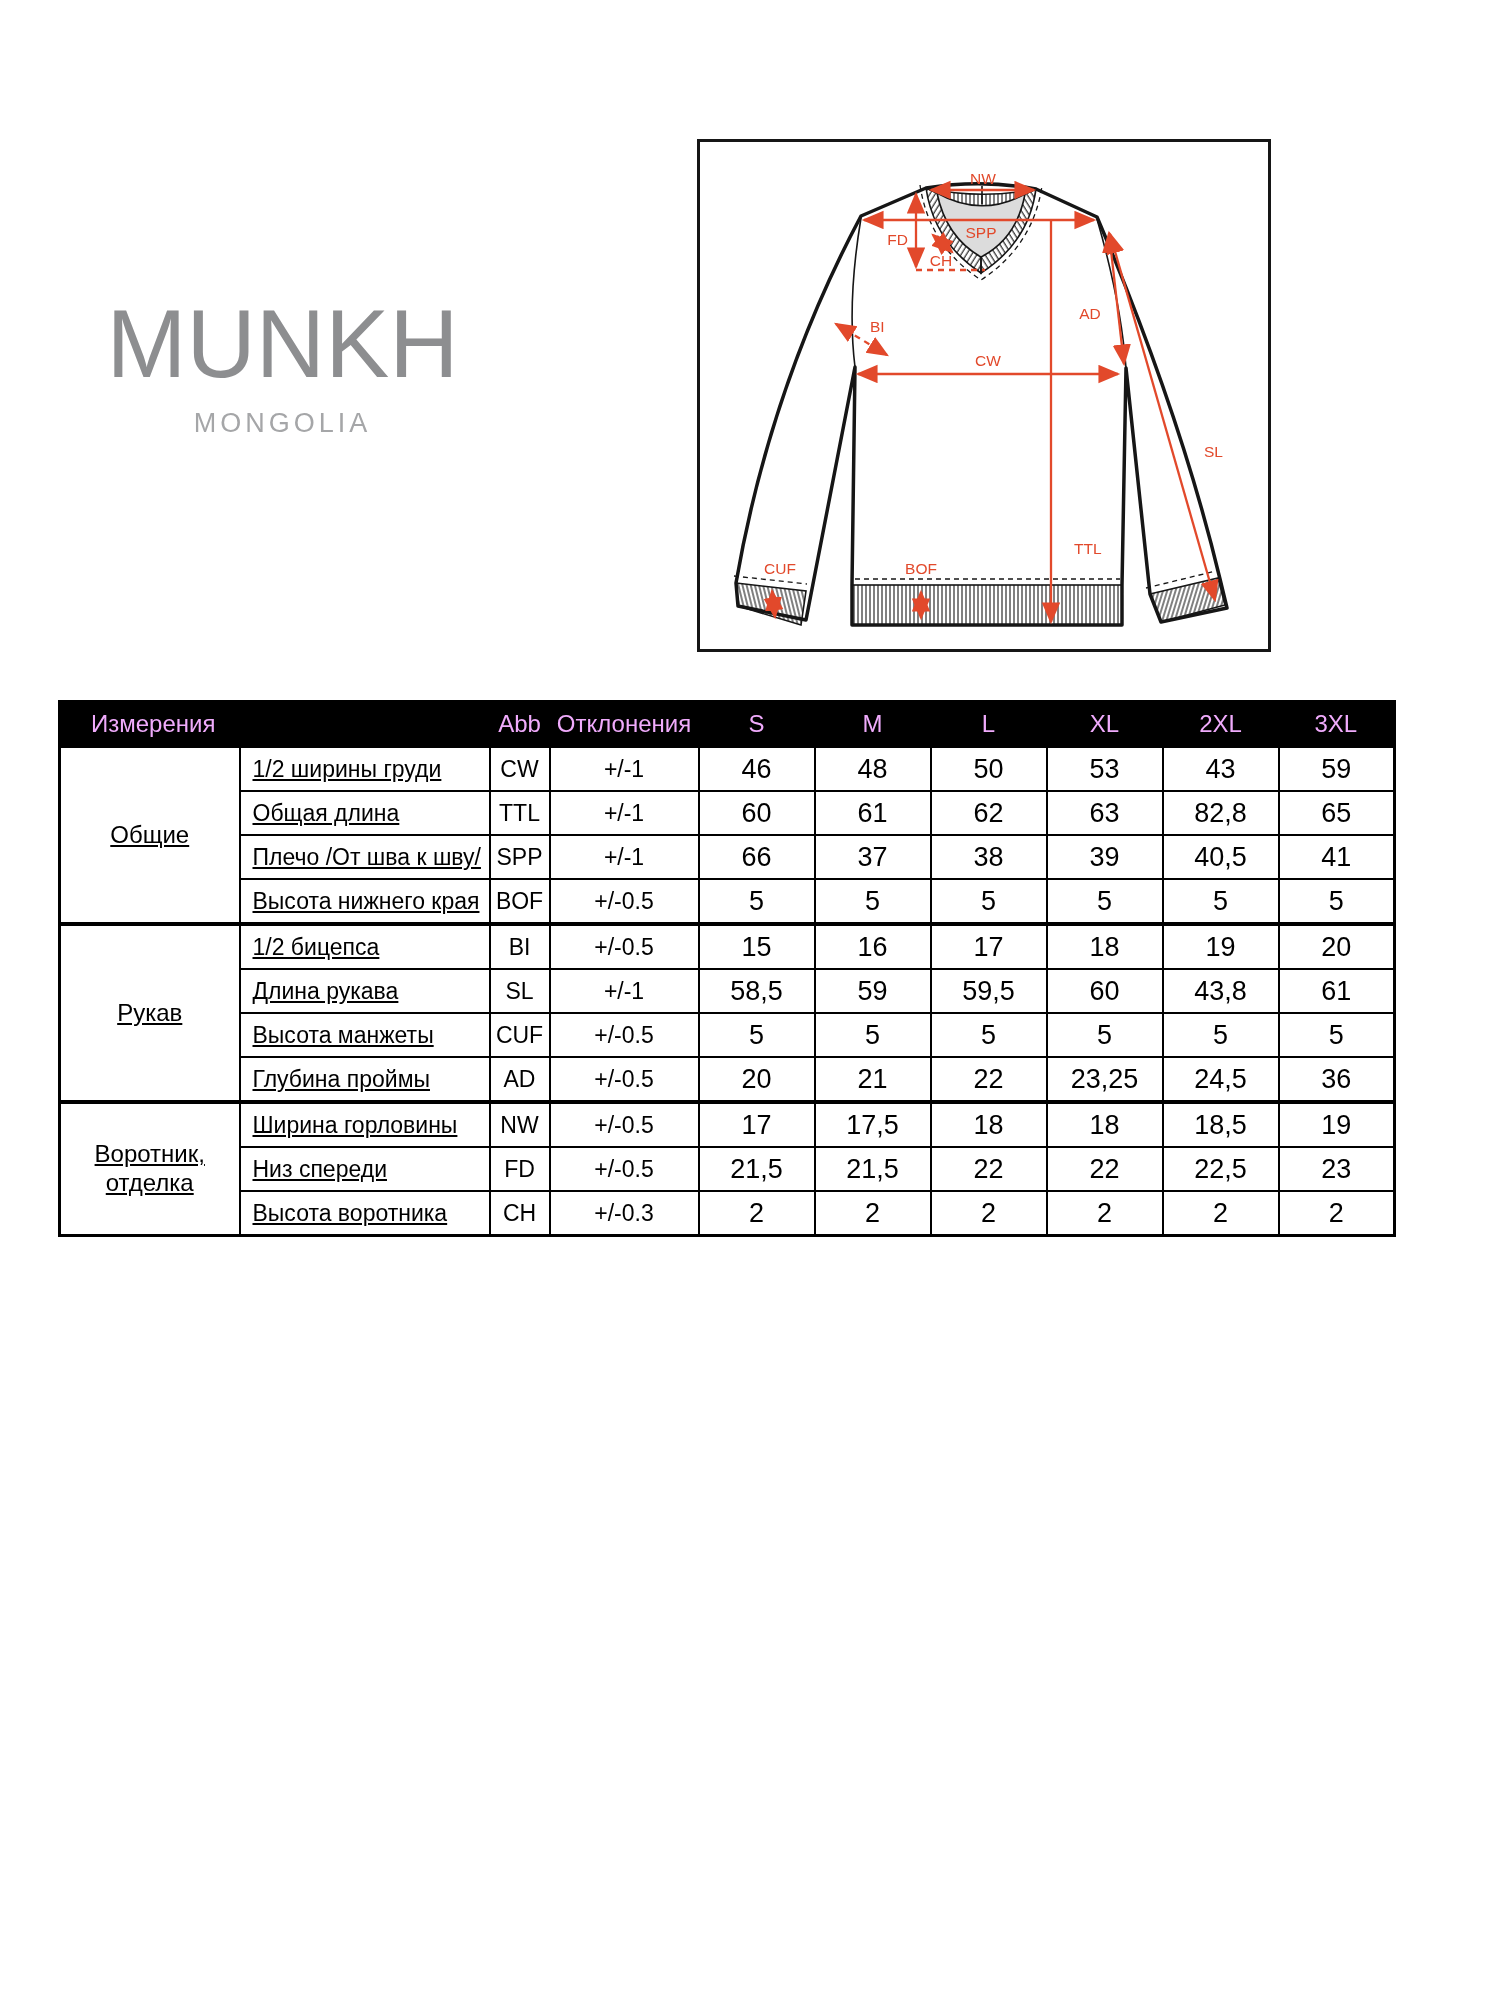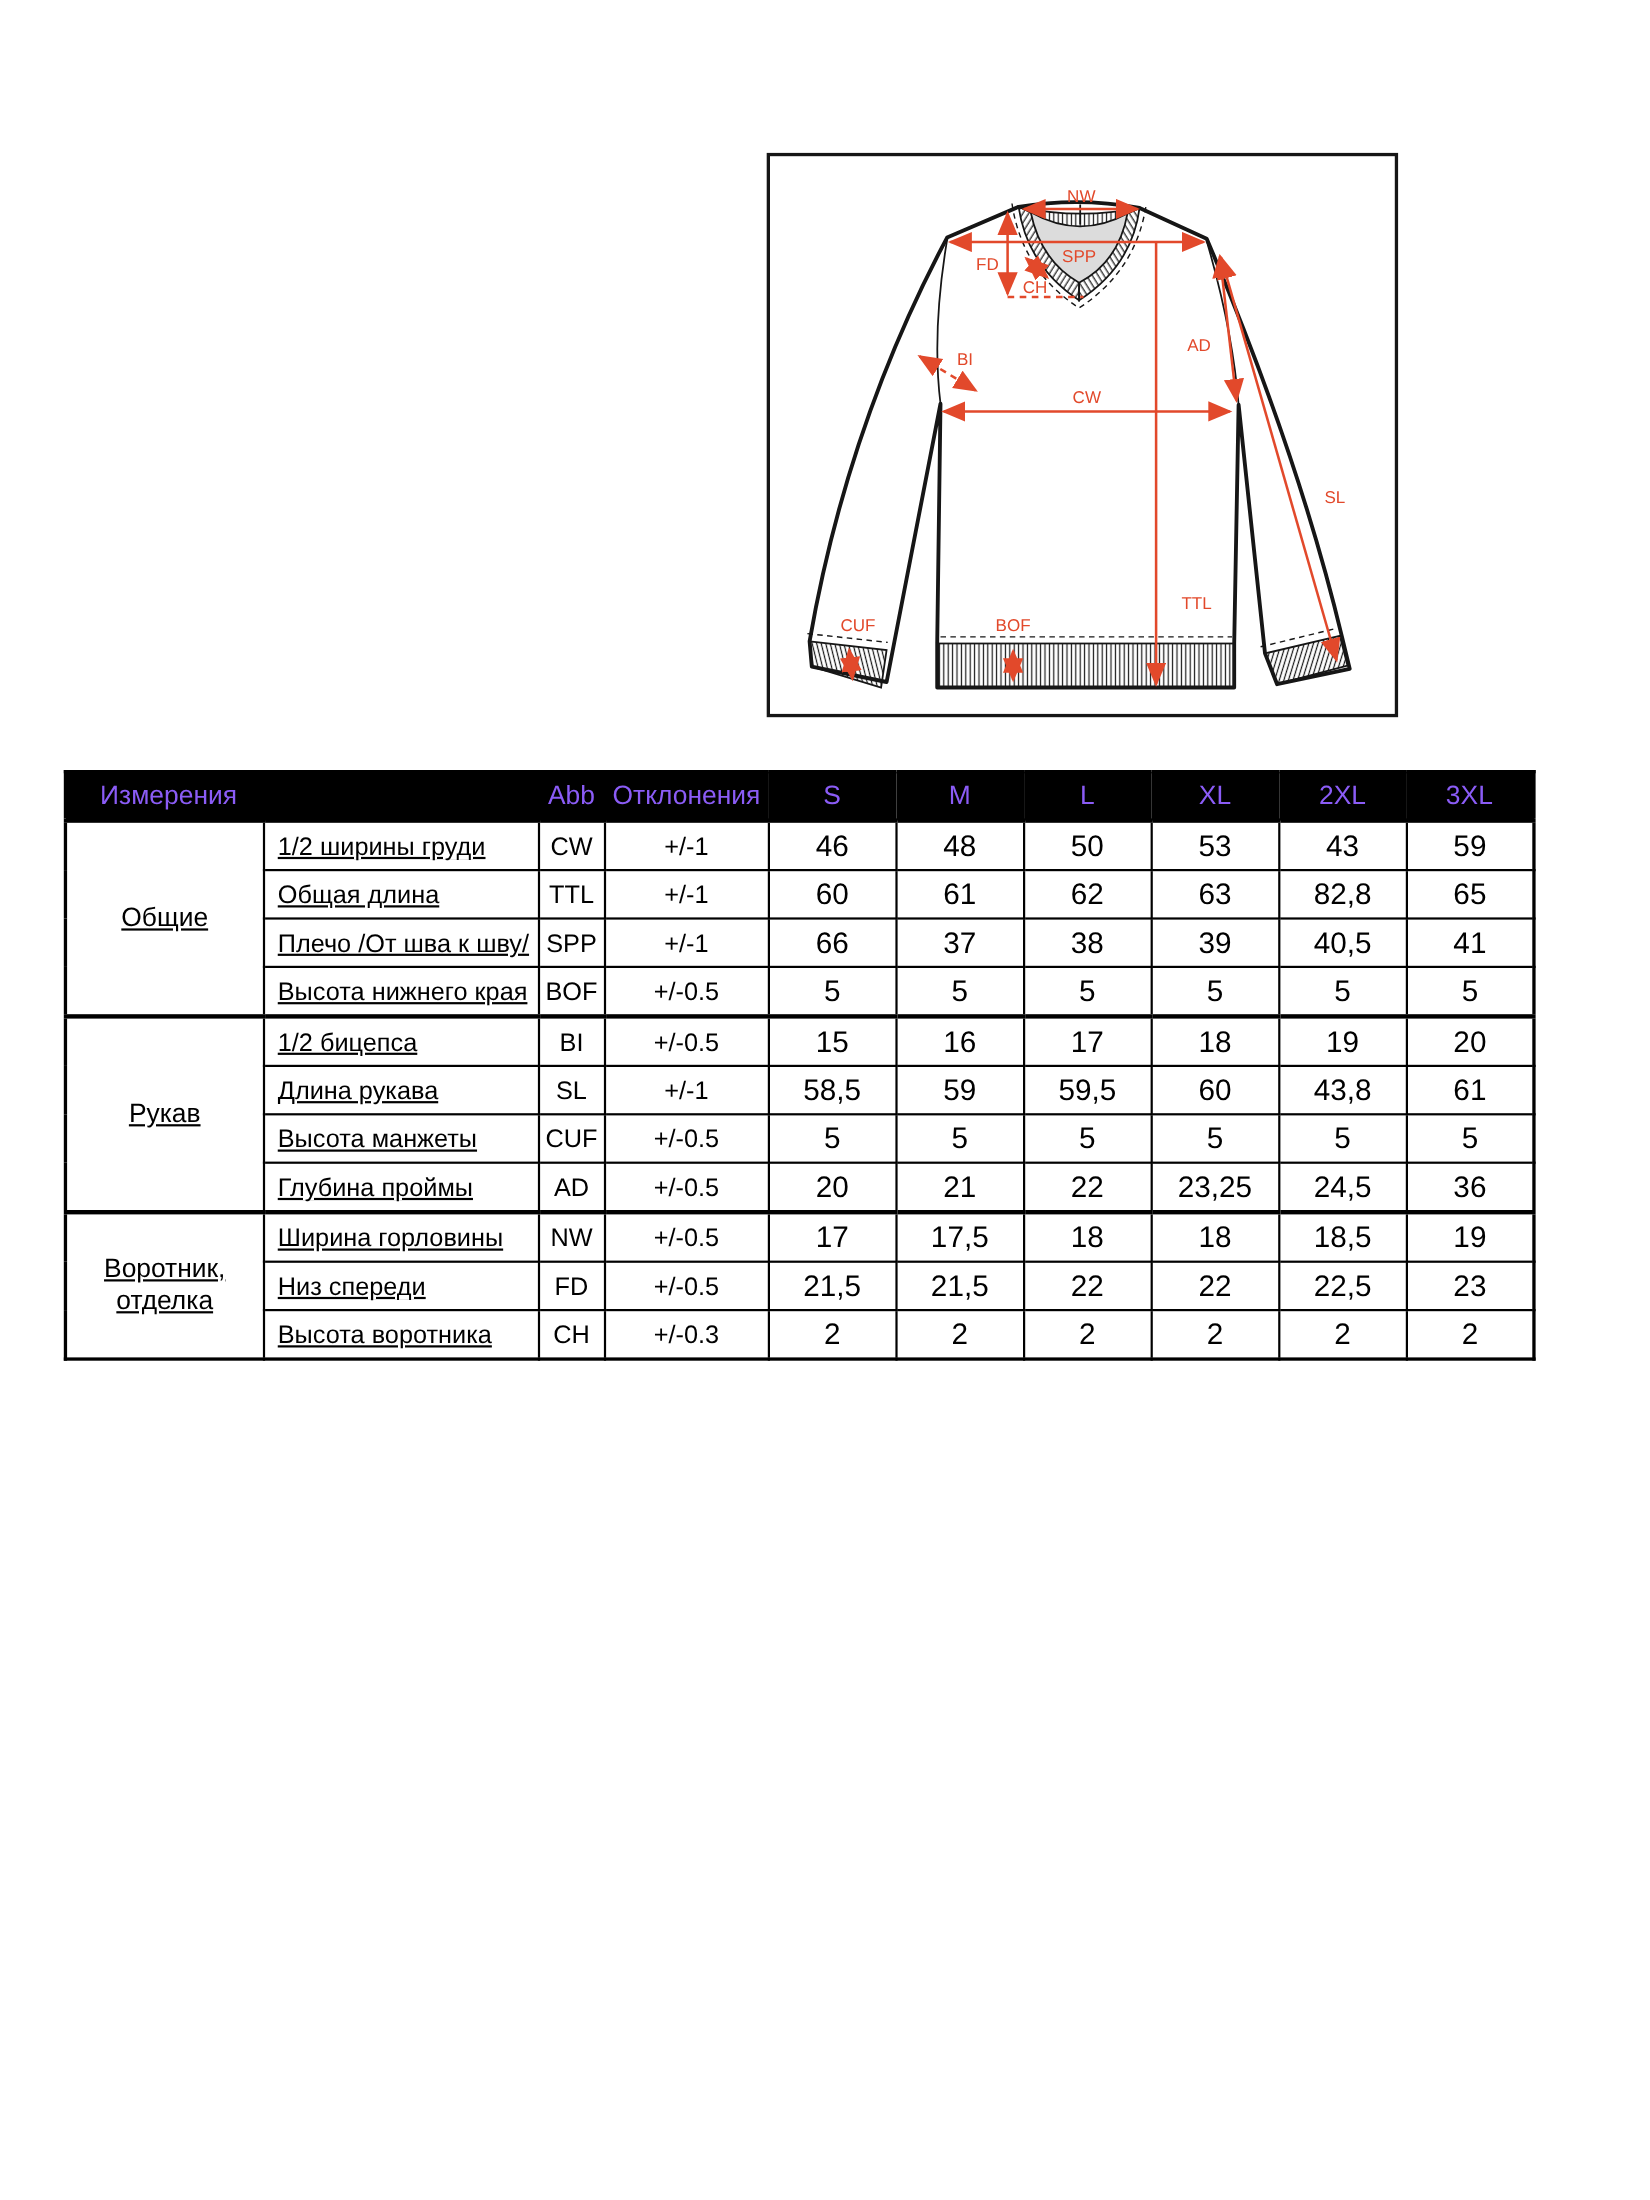--- a/index.html
+++ b/index.html
@@ -20,35 +20,39 @@
   .band-edge{stroke:#161616;stroke-width:1.6;}
   .dashln{fill:none;stroke:#161616;stroke-width:1.3;stroke-dasharray:5 4;}
   .dim{stroke:var(--accent);stroke-width:2.3;fill:none;}
   .dim-dash{stroke-dasharray:6 5;}
   .dim-fill{fill:var(--accent);stroke:none;}
   .dim-label{fill:var(--accent);font-family:"Liberation Sans",sans-serif;font-size:15.5px;stroke:none;}
 
   
   .size-table{position:absolute;left:58px;top:700px;width:1335px;border-collapse:collapse;
               table-layout:fixed;background:#fff;border:3px solid #000;}
-  .size-table th{background:#000;color:#8b5cf6;font-weight:normal;font-size:24px;height:41px;
+  .size-table th{background:#000;color:#f0abfc;font-weight:normal;font-size:24px;height:41px;
                  border:0;border-bottom:2px solid #000;text-align:center;padding:0;}
   .size-table th.th-meas{text-align:left;padding-left:30px;}
   .size-table td{border:2px solid #000;height:42px;padding:0;vertical-align:middle;
                  text-align:center;font-size:23px;}
   .size-table td.name-cell{text-align:left;padding:0 6px 0 12px;text-decoration:underline;}
   .size-table td.value-cell{font-size:27px;}
   .size-table td.group-cell{font-size:24px;line-height:1.2;padding:0 10px;text-decoration:underline;}
   .size-table tr.group-start td{border-top:4px solid #000;}
 </style>
 </head>
 <body>
 
 <div class="page">
 
+  <div class="logo">
+    <div class="brand">MUNKH</div>
+    <div class="brand-sub">MONGOLIA</div>
+  </div>
 
   <div class="diagram">
     <svg viewBox="0 0 568 507">
       <defs>
         <marker id="ah" markerWidth="11" markerHeight="9" refX="8.5" refY="4" orient="auto-start-reverse">
           <path d="M0,0 L9.5,4 L0,8 Z" class="dim-fill"></path>
         </marker>
         <pattern id="hatchV" width="4" height="10" patternUnits="userSpaceOnUse">
           <path d="M2,0 V10" stroke="#161616" stroke-width="1.1"></path>
         </pattern>

